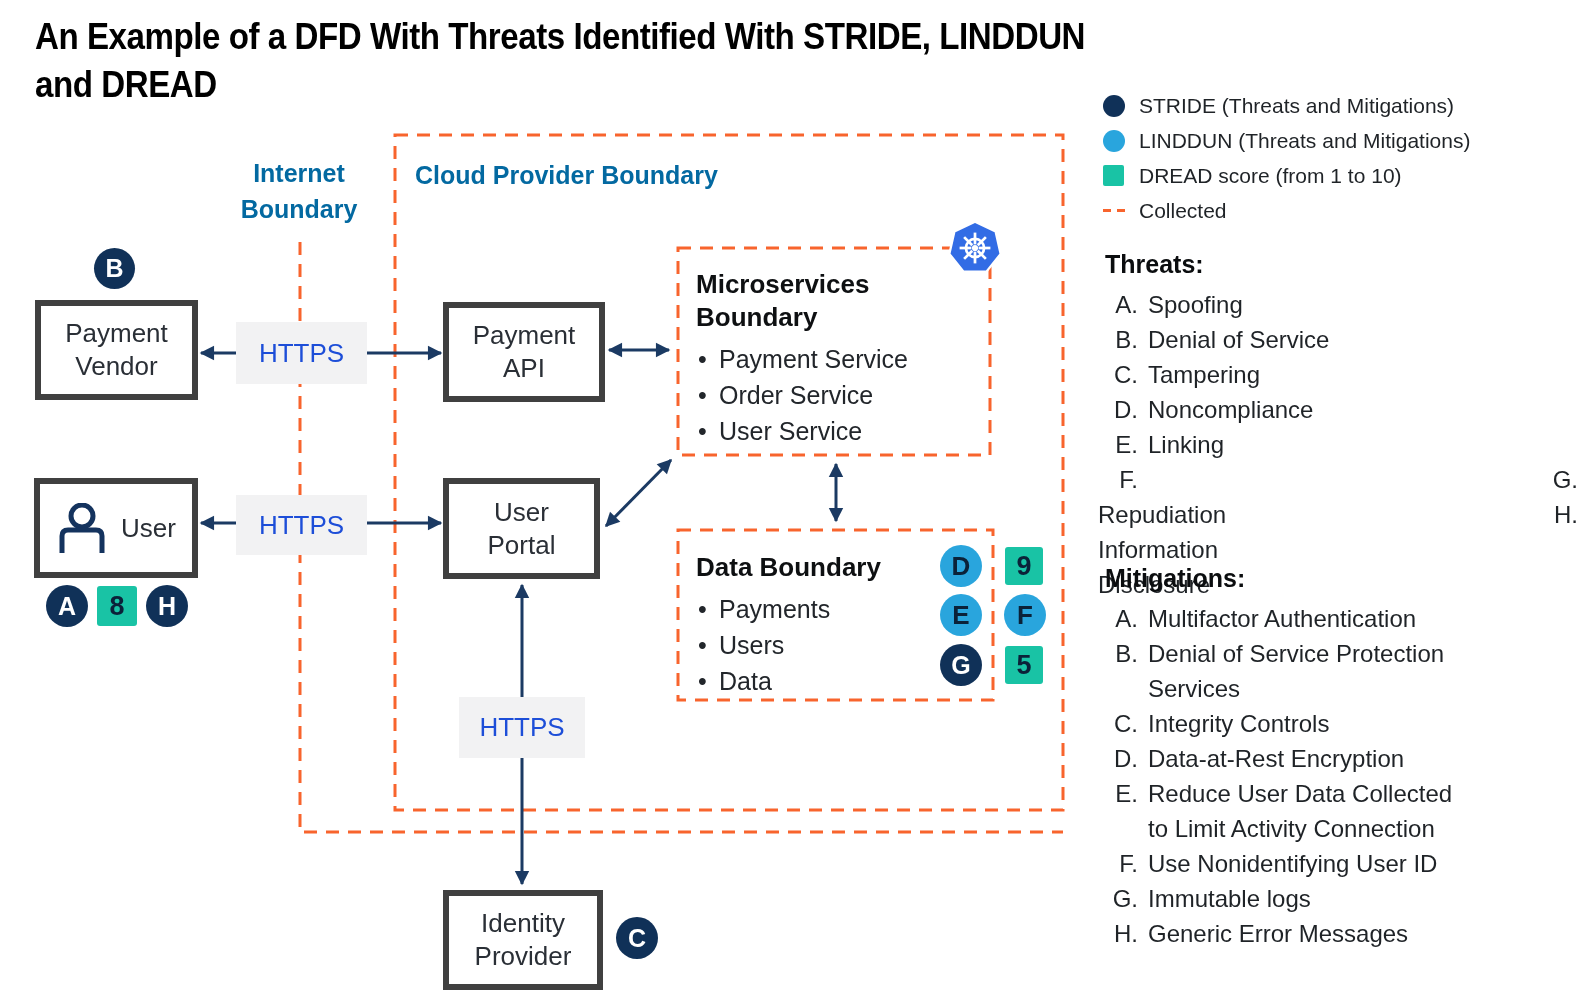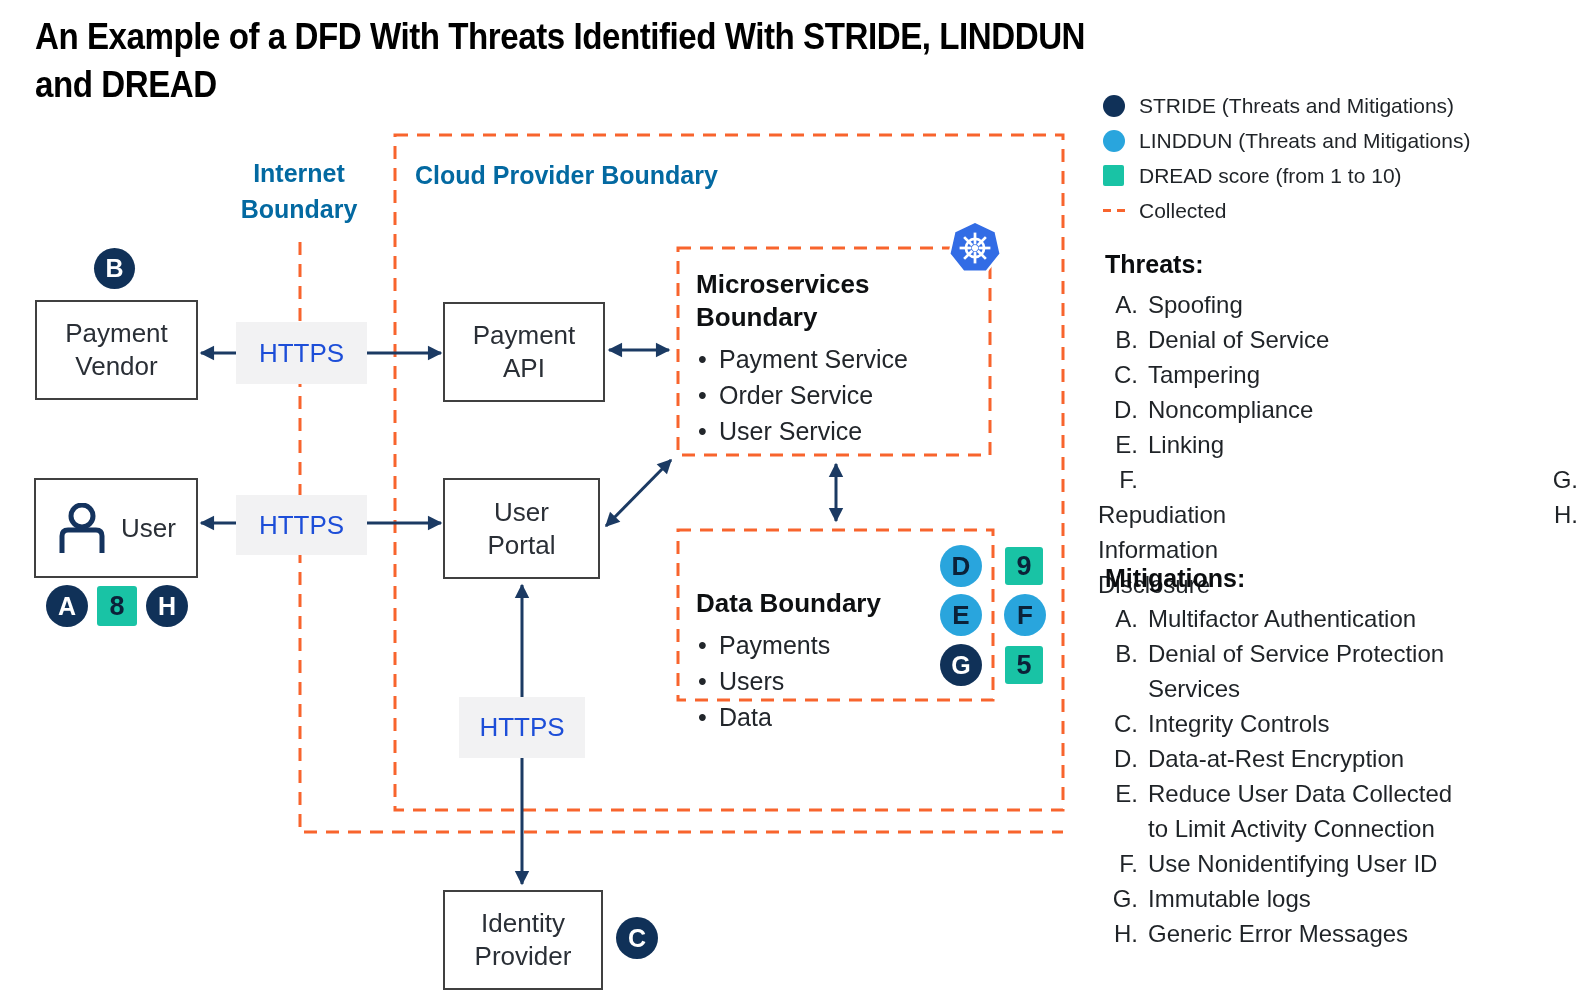--- a/index.html
+++ b/index.html
@@ -11,21 +11,21 @@
   .pre { white-space: pre-line; }
   .title {
     position:absolute; left:35px; top:13px; font-size:36px; line-height:48px;
     font-weight:800; color:#000; letter-spacing:-0.5px; white-space:pre-line;
     transform: scaleX(0.92); transform-origin: left top;
   }
   svg.overlay { position:absolute; left:0; top:0; }
 
   
   .node {
-    position:absolute; background:#fff; border:2px solid #404040;
+    position:absolute; background:#fff; border:6px solid #404040;
     display:flex; align-items:center; justify-content:center; text-align:center;
     font-size:26px; line-height:33px; color:#2a2f36;
   }
   .https {
     position:absolute; background:#f2f2f3; display:flex; align-items:center;
     justify-content:center; font-size:26px; color:#1d4ed8;
   }
   .badge {
     position:absolute; display:flex; align-items:center; justify-content:center;
     font-weight:800; font-size:25px;
@@ -212,21 +212,21 @@
         <line x1="4" y1="0" x2="17" y2="0"></line>
         <line x1="-12" y1="-12" x2="-3" y2="-3"></line>
         <line x1="3" y1="3" x2="12" y2="12"></line>
         <line x1="12" y1="-12" x2="3" y2="-3"></line>
         <line x1="-3" y1="3" x2="-12" y2="12"></line>
       </g>
       <circle r="3.4" fill="#ffffff"></circle>
     </svg>
   </div>
 
-  <div class="bcontent" style="left:696px; top:551px; width:250px;margin-top:36px;">
+  <div class="bcontent" style="left:696px; top:551px; width:250px;">
     <div class="btitle">Data Boundary</div>
     <ul class="blist">
       <li>Payments</li>
       <li>Users</li>
       <li>Data</li>
     </ul>
   </div>
 
   <div class="badge circle linddun" style="left:940px; top:545px; width:42px; height:42px;">D</div>
   <div class="badge sq dread" style="left:1005px; top:547px; width:38px; height:38px;">9</div>

